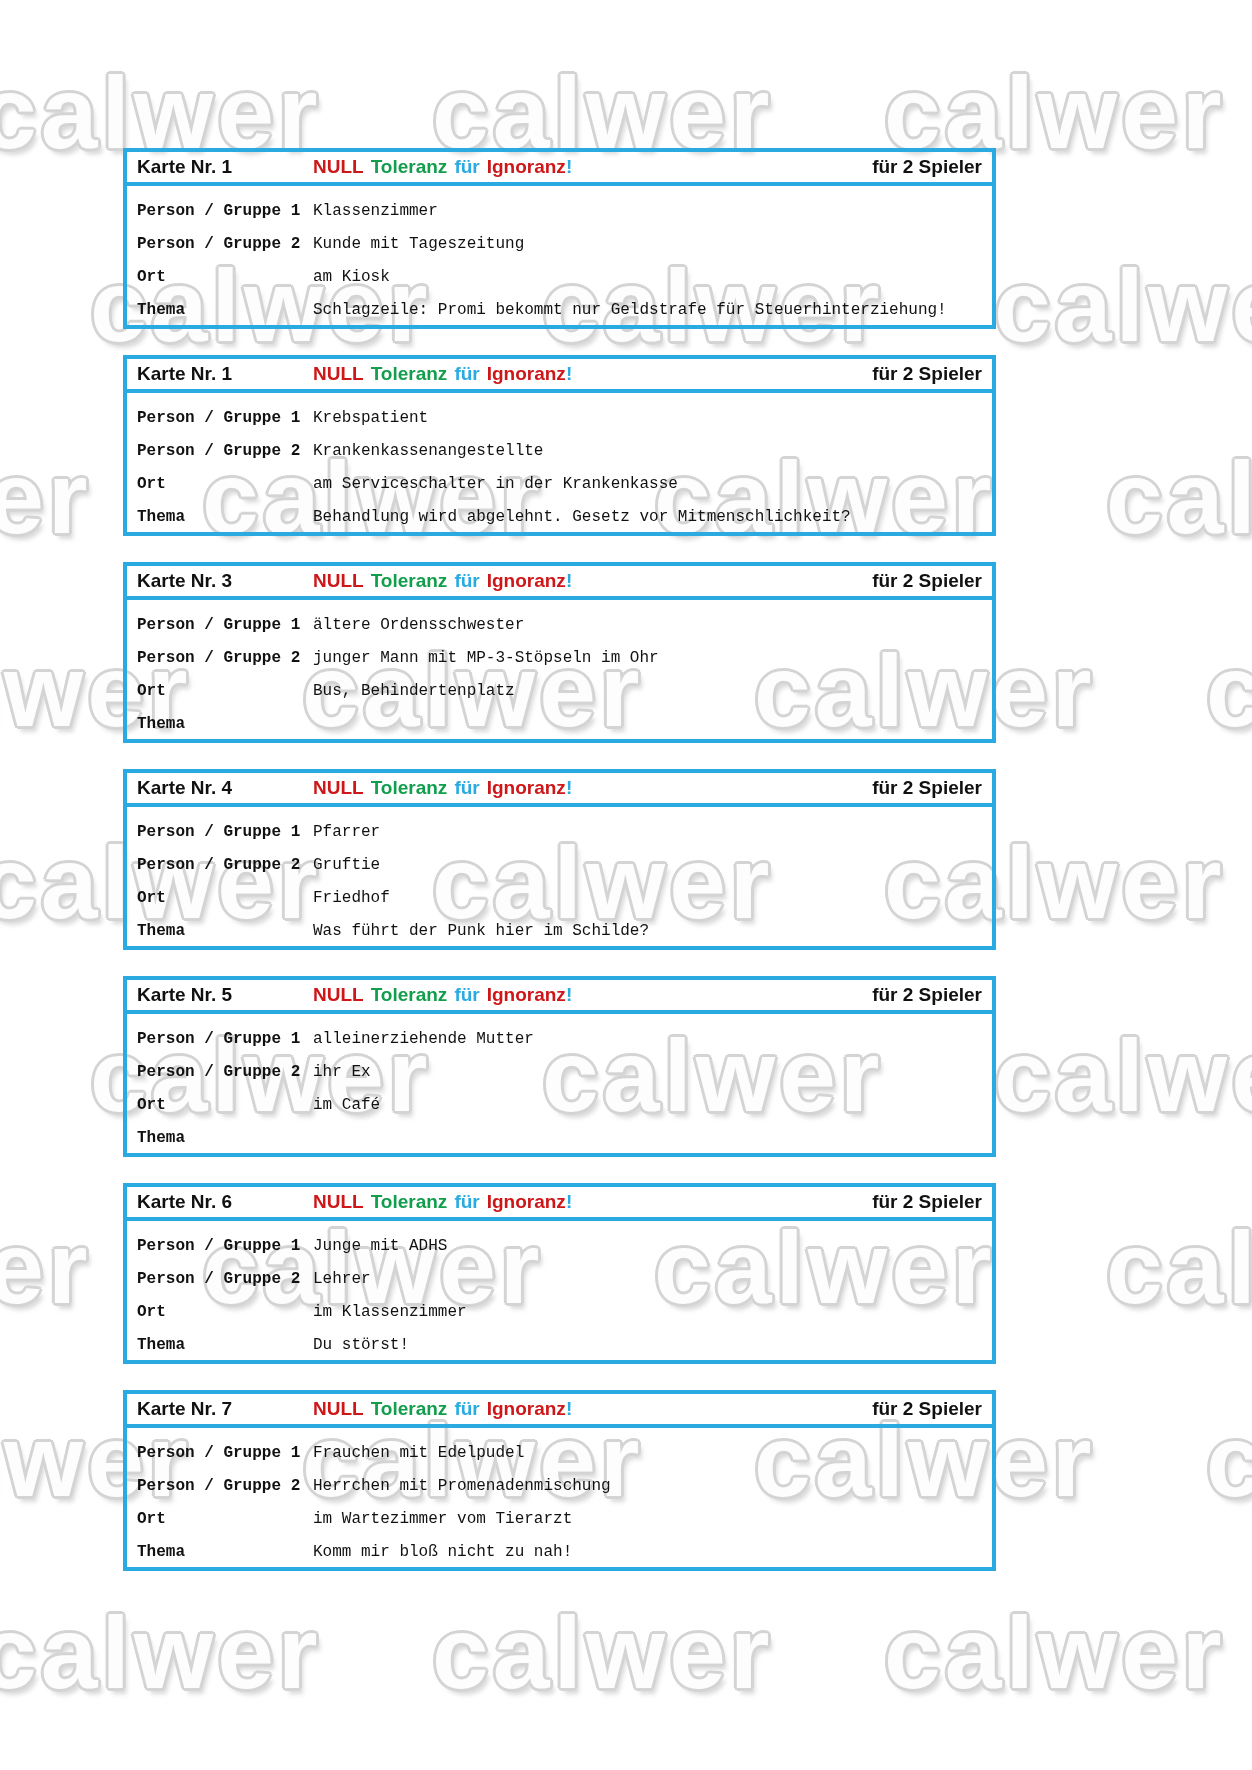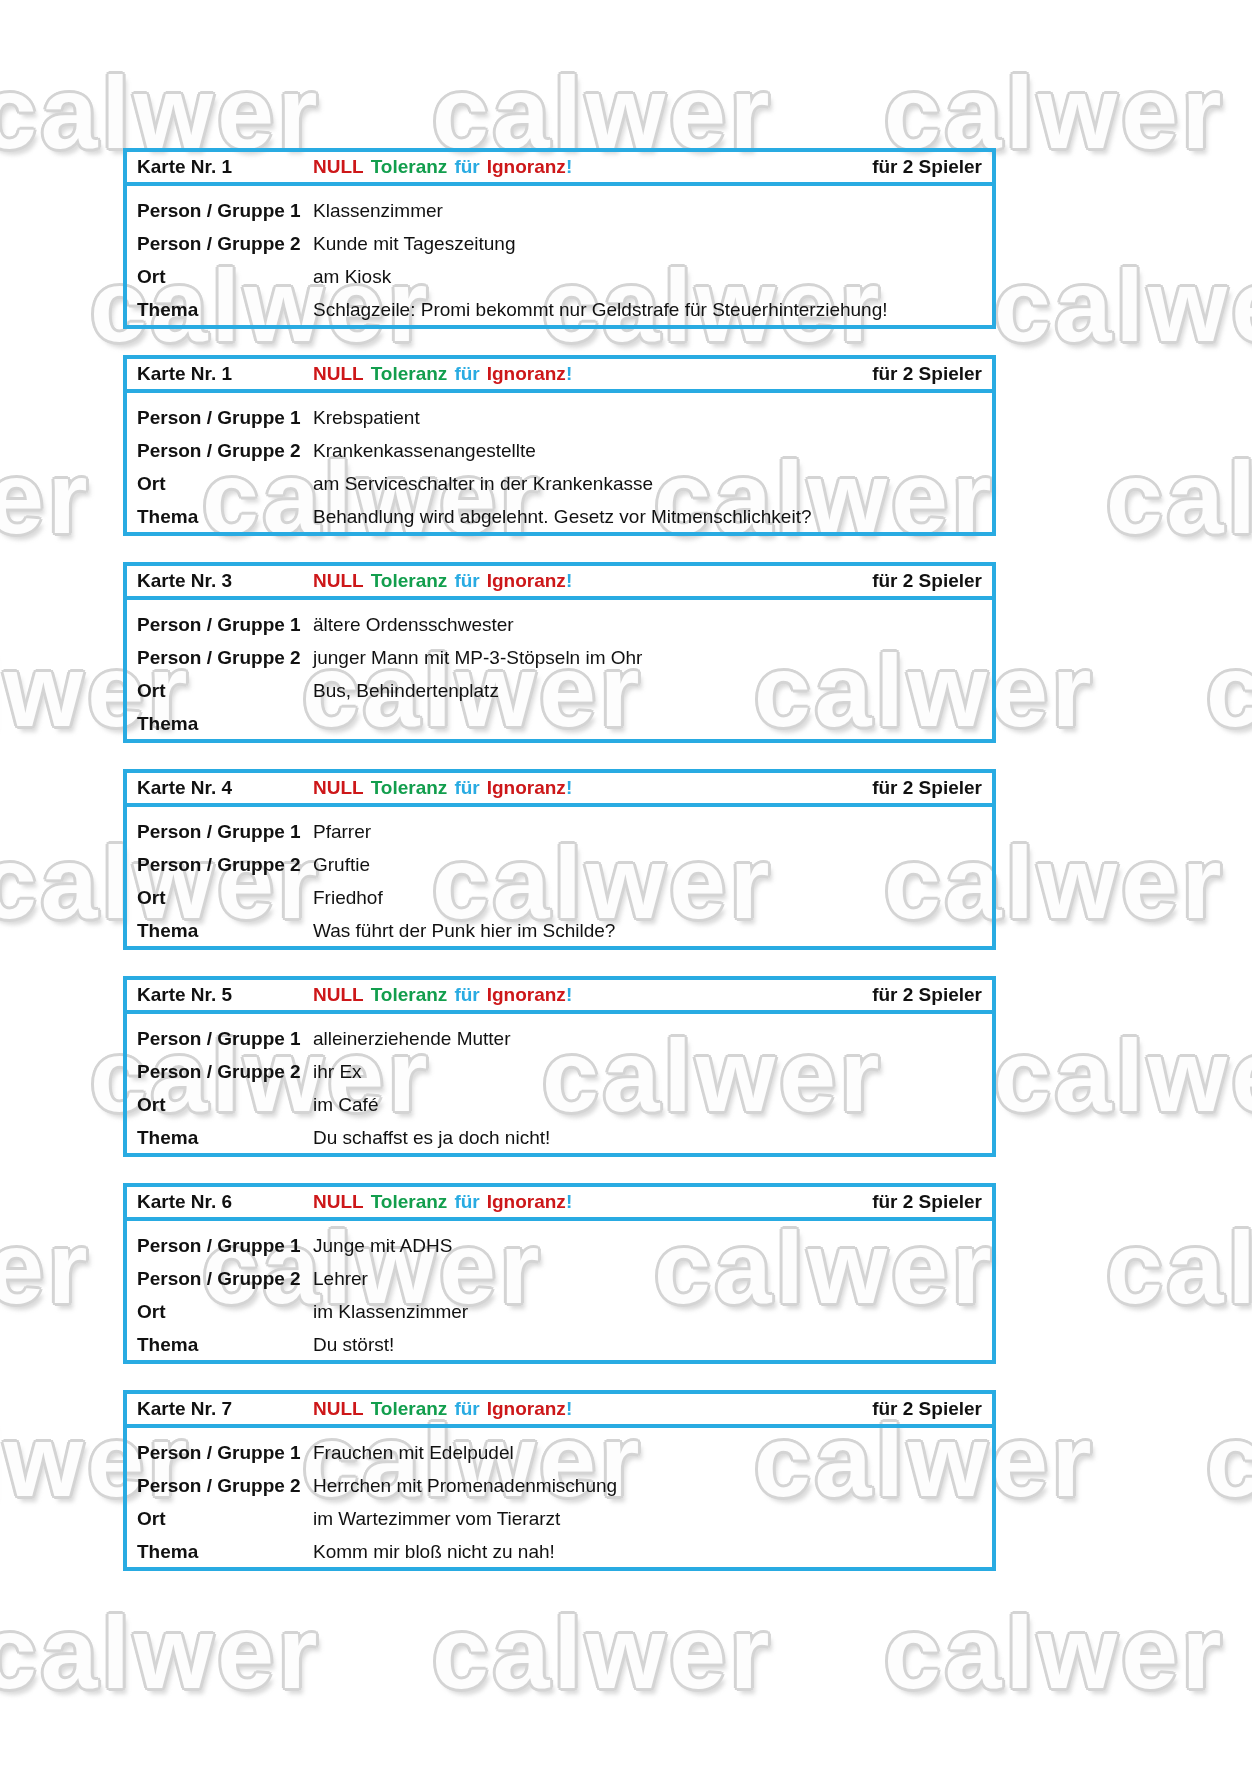--- a/index.html
+++ b/index.html
@@ -53,21 +53,21 @@
     border-bottom:4px solid var(--accent);
     font-size:19px; font-weight:bold;
   }
   .card-number { width:176px; flex:none; }
   .card-title { flex:1; display:flex; gap:7px; white-space:nowrap; }
   .t-red   { color:var(--red);text-align:right; }
   .t-green { color:var(--green); }
   .t-cyan  { color:var(--accent); }
   .card-players { margin-left:auto; flex:none; }
 
-  .card-body { padding:8px 10px 0; font-size:19px; }
+  .card-body { padding:8px 10px 0; font-size:16px;font-family:Liberation Mono, monospace; }
   .card-row { display:flex; align-items:center; height:33px; }
   .row-label { width:176px; flex:none; font-weight:bold; }
   .row-value { flex:1; white-space:nowrap; }
 </style>
 </head>
 <body>
 
 <div class="page">
   <div class="watermark" id="watermark">
       <div class="wm-row" style="top: 55px;">
@@ -263,21 +263,20 @@
       <div class="card-row">
         <span class="row-label">Person / Gruppe 2</span>
         <span class="row-value">ihr Ex</span>
       </div>
       <div class="card-row">
         <span class="row-label">Ort</span>
         <span class="row-value">im Café</span>
       </div>
       <div class="card-row">
         <span class="row-label">Thema</span>
-        <span class="row-value">Du schaffst es ja doch nicht!</span>
       </div>
     </div>
   </section>
 
   <section class="card">
     <div class="card-header">
       <span class="card-number">Karte Nr. 6</span>
       <span class="card-title">
         <span class="t-red">NULL</span>
         <span class="t-green">Toleranz</span>

